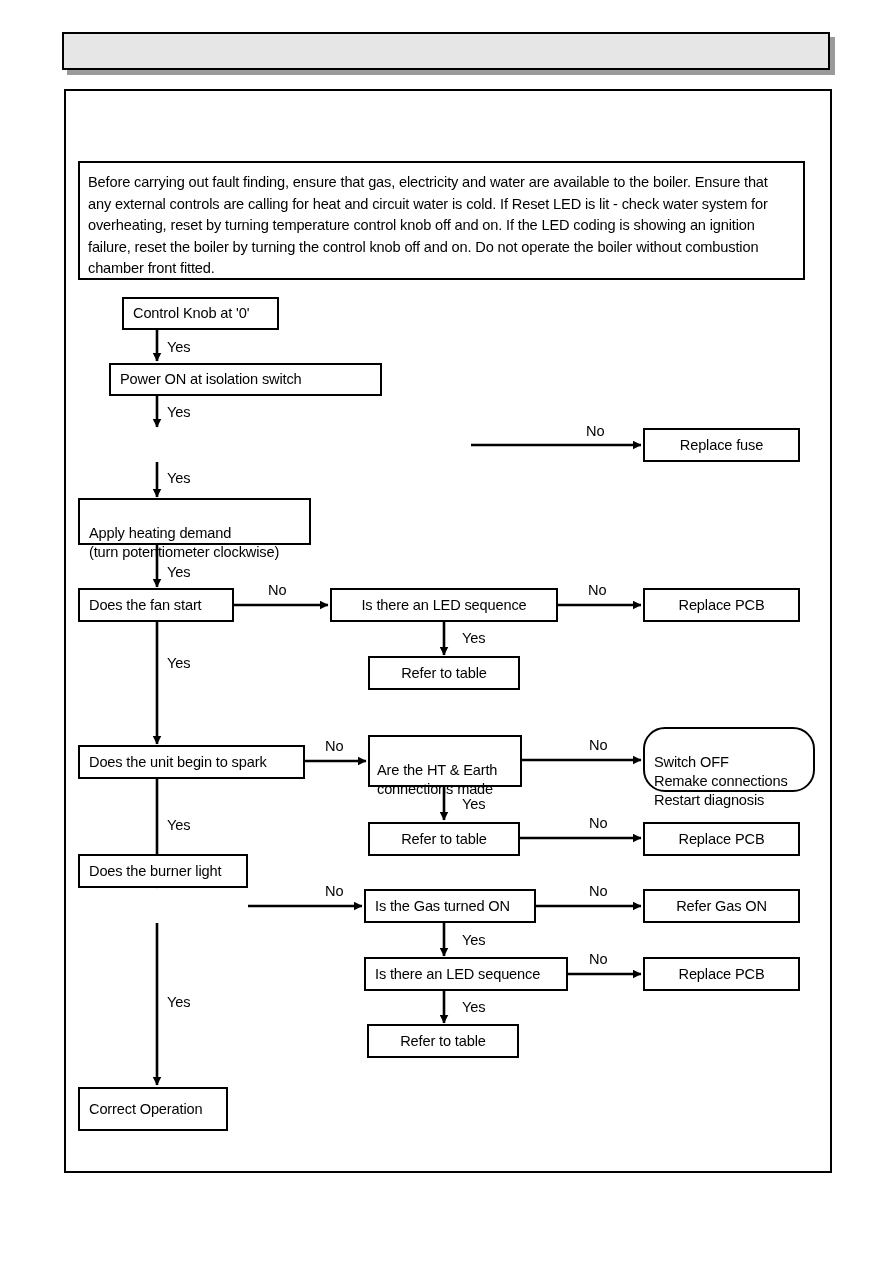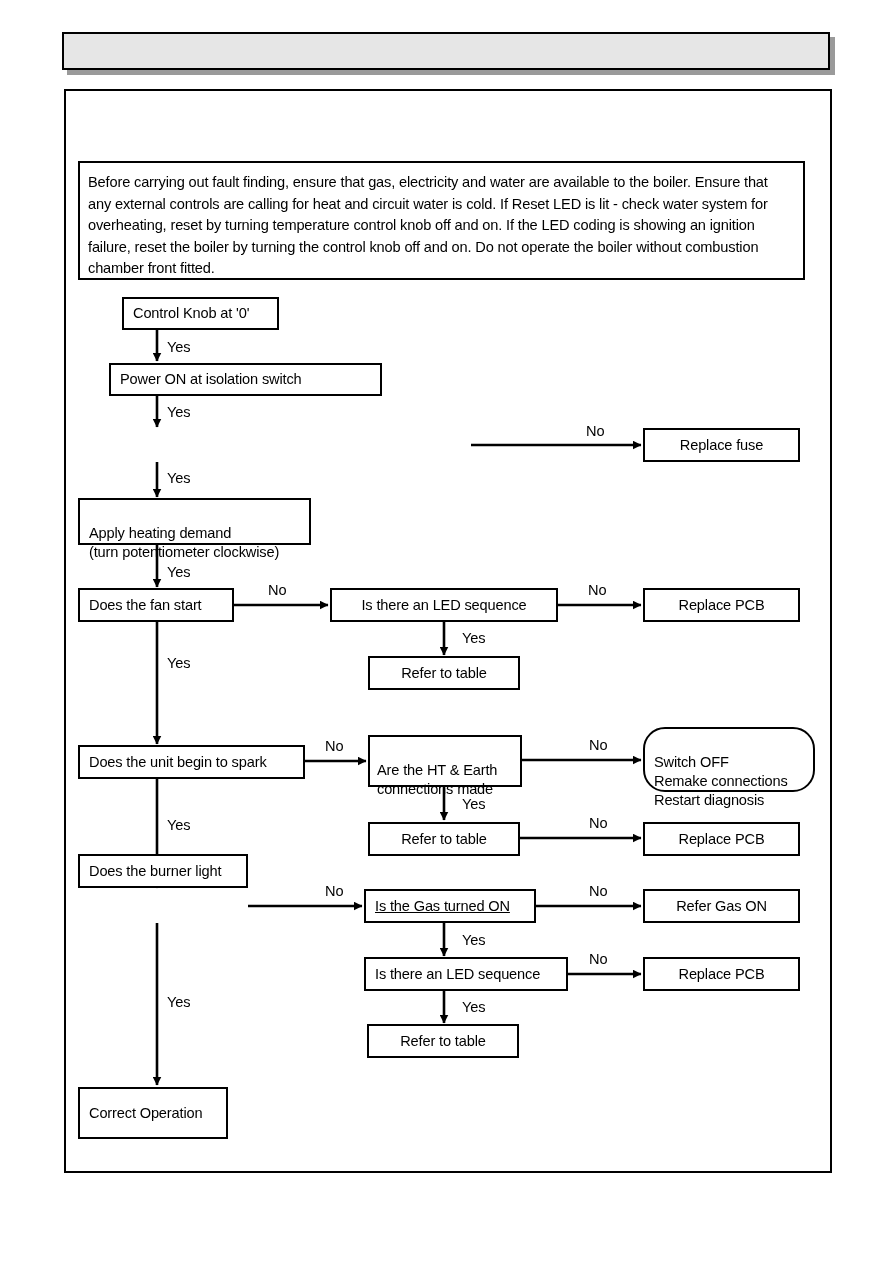--- a/index.html
+++ b/index.html
@@ -233,41 +233,41 @@
   </div>
 
   <div class="node center" style="left:643px; top:822px; width:157px; height:34px;">
     <span>Replace PCB</span>
   </div>
 
   <div class="node" style="left:78px; top:854px; width:170px; height:34px;">
     <span>Does the burner light</span>
   </div>
 
-  <div class="node" style="left:364px; top:889px; width:172px; height:34px;text-decoration:underline;">
+  <div class="node" style="left:364px; top:889px; width:172px; height:34px;">
     <span>Is the Gas turned ON</span>
   </div>
 
   <div class="node center" style="left:643px; top:889px; width:157px; height:34px;">
     <span>Refer Gas ON</span>
   </div>
 
   <div class="node" style="left:364px; top:957px; width:204px; height:34px;">
     <span>Is there an LED sequence</span>
   </div>
 
   <div class="node center" style="left:643px; top:957px; width:157px; height:34px;">
     <span>Replace PCB</span>
   </div>
 
   <div class="node center" style="left:367px; top:1024px; width:152px; height:34px;">
     <span>Refer to table</span>
   </div>
 
-  <div class="node" style="left:78px; top:1087px; width:150px; height:52px;">
+  <div class="node" style="left:78px; top:1087px; width:150px; height:44px;">
     <span>Correct Operation</span>
   </div>
 
   <div class="edge-label" style="left:167px; top:339px;">Yes</div>
 
   <div class="edge-label" style="left:167px; top:404px;">Yes</div>
 
   <div class="edge-label" style="left:586px; top:423px;">No</div>
 
   <div class="edge-label" style="left:167px; top:470px;">Yes</div>

